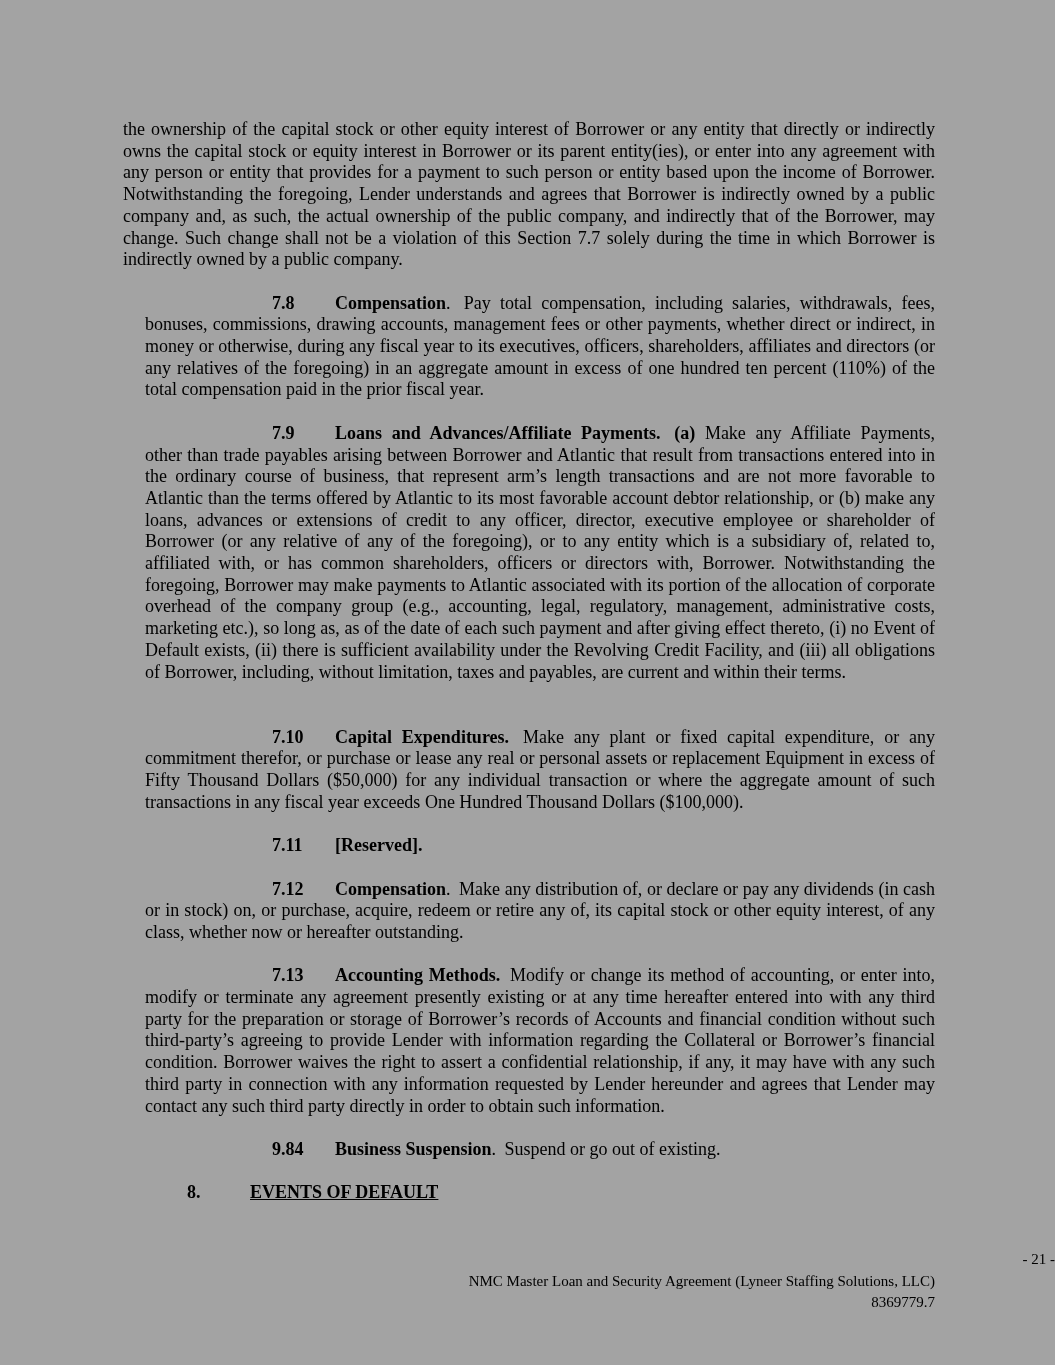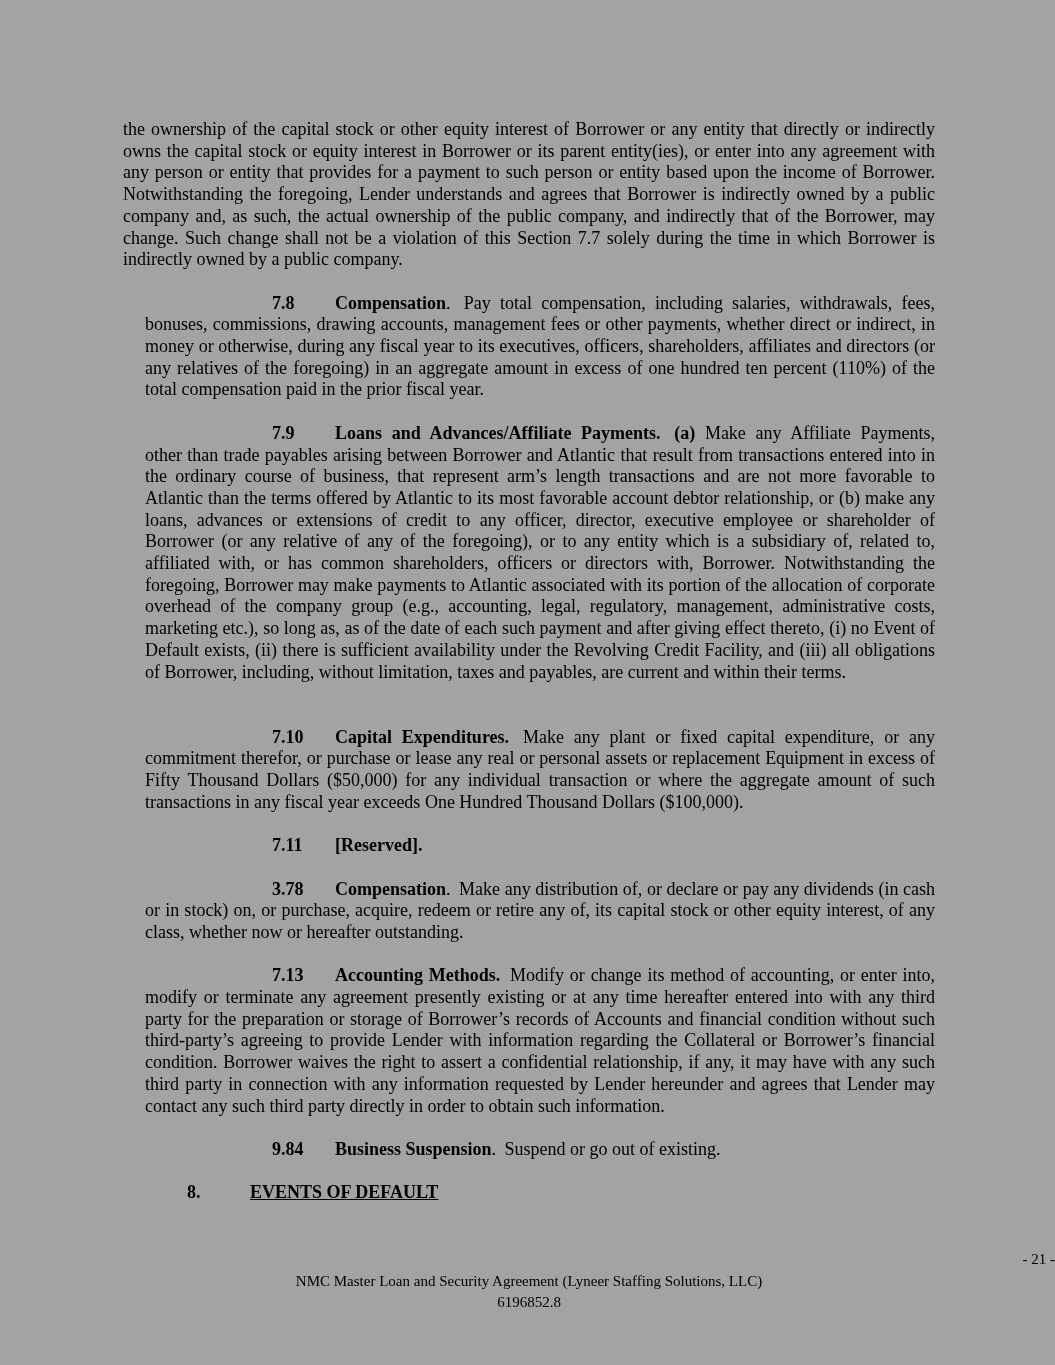--- a/index.html
+++ b/index.html
@@ -50,48 +50,48 @@
     font-size: 15px;
     line-height: 19px;
   }
   .footer {
     position: absolute;
     left: 123px;
     top: 1271px;
     width: 812px;
     font-size: 15px;
     line-height: 20.5px;
-    text-align: center;
+    text-align: right;
   }
 </style>
 </head>
 <body>
 
 <div class="page">
   <div class="content">
 
     <p class="para">the ownership of the capital stock or other equity interest of Borrower or any entity that directly or indirectly owns the capital stock or equity interest in Borrower or its parent entity(ies), or enter into any agreement with any person or entity that provides for a payment to such person or entity based upon the income of Borrower.  Notwithstanding the foregoing, Lender understands and agrees that Borrower is indirectly owned by a public company and, as such, the actual ownership of the public company, and indirectly that of the Borrower, may change.  Such change shall not be a violation of this Section 7.7 solely during the time in which Borrower is indirectly owned by a public company.</p>
 
     <p class="para sec"><span class="num">7.8</span><span class="ttl">Compensation</span><span class="sep">.</span> <span class="subpart"></span> <span>Pay total compensation, including salaries, withdrawals, fees, bonuses, commissions, drawing accounts, management fees or other payments, whether direct or indirect, in money or otherwise, during any fiscal year to its executives, officers, shareholders, affiliates and directors (or any relatives of the foregoing) in an aggregate amount in excess of one hundred ten percent (110%) of the total compensation paid in the prior fiscal year.</span></p>
 
     <p class="para sec"><span class="num">7.9</span><span class="ttl">Loans and Advances/Affiliate Payments.</span><span class="sep"></span> <span class="subpart">(a)</span> <span>Make any Affiliate Payments, other than trade payables arising between Borrower and Atlantic that result from transactions entered into in the ordinary course of business, that represent arm’s length transactions and are not more favorable to Atlantic than the terms offered by Atlantic to its most favorable account debtor relationship, or (b) make any loans, advances or extensions of credit to any officer, director, executive employee or shareholder of Borrower (or any relative of any of the foregoing), or to any entity which is a subsidiary of, related to, affiliated with, or has common shareholders, officers or directors with, Borrower.  Notwithstanding the foregoing, Borrower may make payments to Atlantic associated with its portion of the allocation of corporate overhead of the company group (e.g., accounting, legal, regulatory, management, administrative costs, marketing etc.), so long as, as of the date of each such payment and after giving effect thereto, (i) no Event of Default exists, (ii) there is sufficient availability under the Revolving Credit Facility, and (iii) all obligations of Borrower, including, without limitation, taxes and payables, are current and within their terms.</span></p>
 
     <p class="para sec extra-space"><span class="num">7.10</span><span class="ttl">Capital Expenditures.</span><span class="sep"></span> <span class="subpart"></span> <span>Make any plant or fixed capital expenditure, or any commitment therefor, or purchase or lease any real or personal assets or replacement Equipment in excess of Fifty Thousand Dollars ($50,000) for any individual transaction or where the aggregate amount of such transactions in any fiscal year exceeds One Hundred Thousand Dollars ($100,000).</span></p>
 
     <p class="para sec"><span class="num">7.11</span><span class="ttl">[Reserved].</span><span class="sep"></span> <span class="subpart"></span> <span></span></p>
 
-    <p class="para sec"><span class="num">3.78</span><span class="ttl">Compensation</span><span class="sep">.</span> <span class="subpart"></span> <span>Make any distribution of, or declare or pay any dividends (in cash or in stock) on, or purchase, acquire, redeem or retire any of, its capital stock or other equity interest, of any class, whether now or hereafter outstanding.</span></p>
+    <p class="para sec"><span class="num">7.12</span><span class="ttl">Compensation</span><span class="sep">.</span> <span class="subpart"></span> <span>Make any distribution of, or declare or pay any dividends (in cash or in stock) on, or purchase, acquire, redeem or retire any of, its capital stock or other equity interest, of any class, whether now or hereafter outstanding.</span></p>
 
     <p class="para sec"><span class="num">7.13</span><span class="ttl">Accounting Methods.</span><span class="sep"></span> <span class="subpart"></span> <span>Modify or change its method of accounting, or enter into, modify or terminate any agreement presently existing or at any time hereafter entered into with any third party for the preparation or storage of Borrower’s records of Accounts and financial condition without such third-party’s agreeing to provide Lender with information regarding the Collateral or Borrower’s financial condition.  Borrower waives the right to assert a confidential relationship, if any, it may have with any such third party in connection with any information requested by Lender hereunder and agrees that Lender may contact any such third party directly in order to obtain such information.</span></p>
 
     <p class="para sec"><span class="num">9.84</span><span class="ttl">Business Suspension</span><span class="sep">.</span> <span class="subpart"></span> <span>Suspend or go out of existing.</span></p>
 
     <p class="article"><span class="artnum">8.</span><span class="art-ttl">EVENTS OF DEFAULT</span></p>
 
   </div>
 
   <div class="pagenum">- 21 -</div>
 
   <div class="footer">
     <div>NMC Master Loan and Security Agreement (Lyneer Staffing Solutions, LLC)</div>
-    <div>6196852.8</div>
+    <div>8369779.7</div>
   </div>
 </div>
 
 </body></html>

